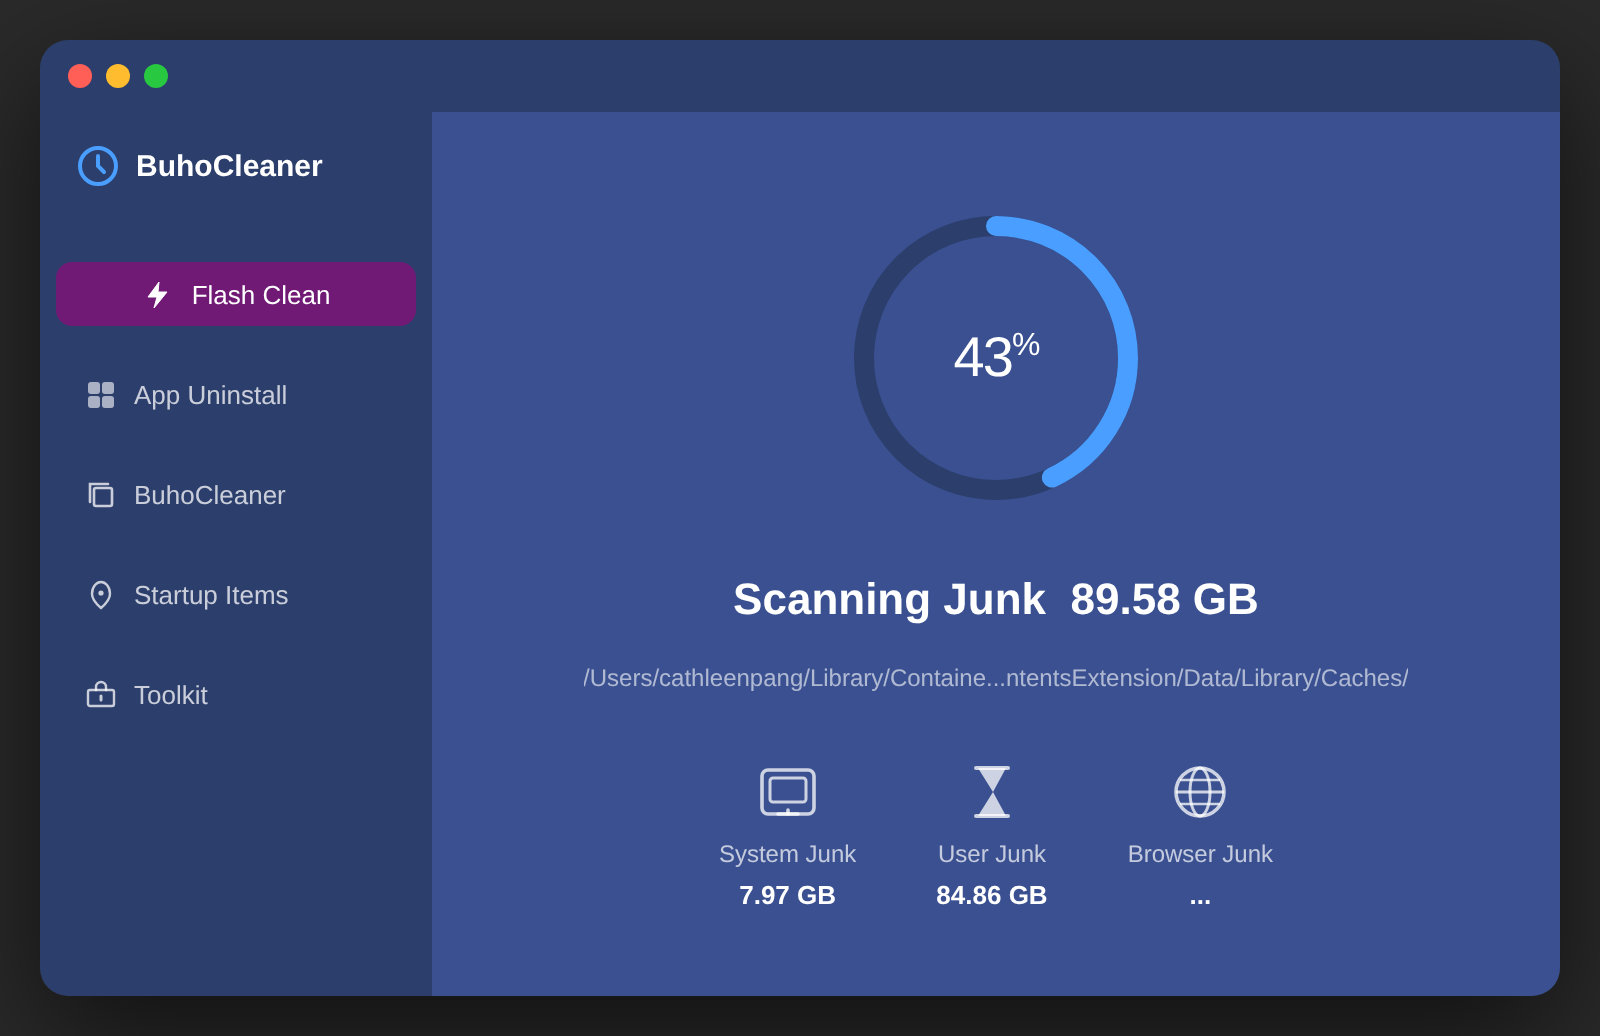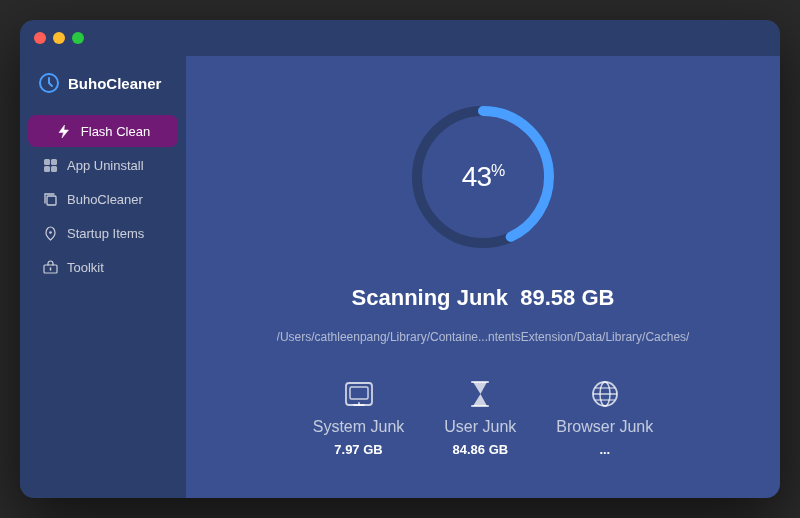--- a/index.html
+++ b/index.html
@@ -43,26 +43,27 @@
     .tl-yellow { background: #febc2e; }
     .tl-green { background: #28c840; }
 
     .main-layout {
       display: flex;
       flex: 1;
       overflow: hidden;
     }
 
     .sidebar {
-      width: 166px;
+      width: 196px;
       background: #2c3e6b;
       display: flex;
       flex-direction: column;
       padding: 16px 0;
       flex-shrink: 0;
+      gap: 16px;
     }
 
     .app-logo {
       display: flex;
       align-items: center;
       gap: 8px;
       padding: 0 18px 20px 18px;
       color: #fff;
       font-size: 15px;
       font-weight: 600;
@@ -177,21 +178,21 @@
       width: 36px;
       height: 36px;
       display: flex;
       align-items: center;
       justify-content: center;
       color: rgba(255,255,255,0.8);
     }
 
     .stat-label {
       color: rgba(255,255,255,0.7);
-      font-size: 16px;
+      font-size: 12px;
       text-align: center;
     }
 
     .stat-value {
       color: #fff;
       font-size: 13px;
       font-weight: 600;
       text-align: center;
     }
   </style>

